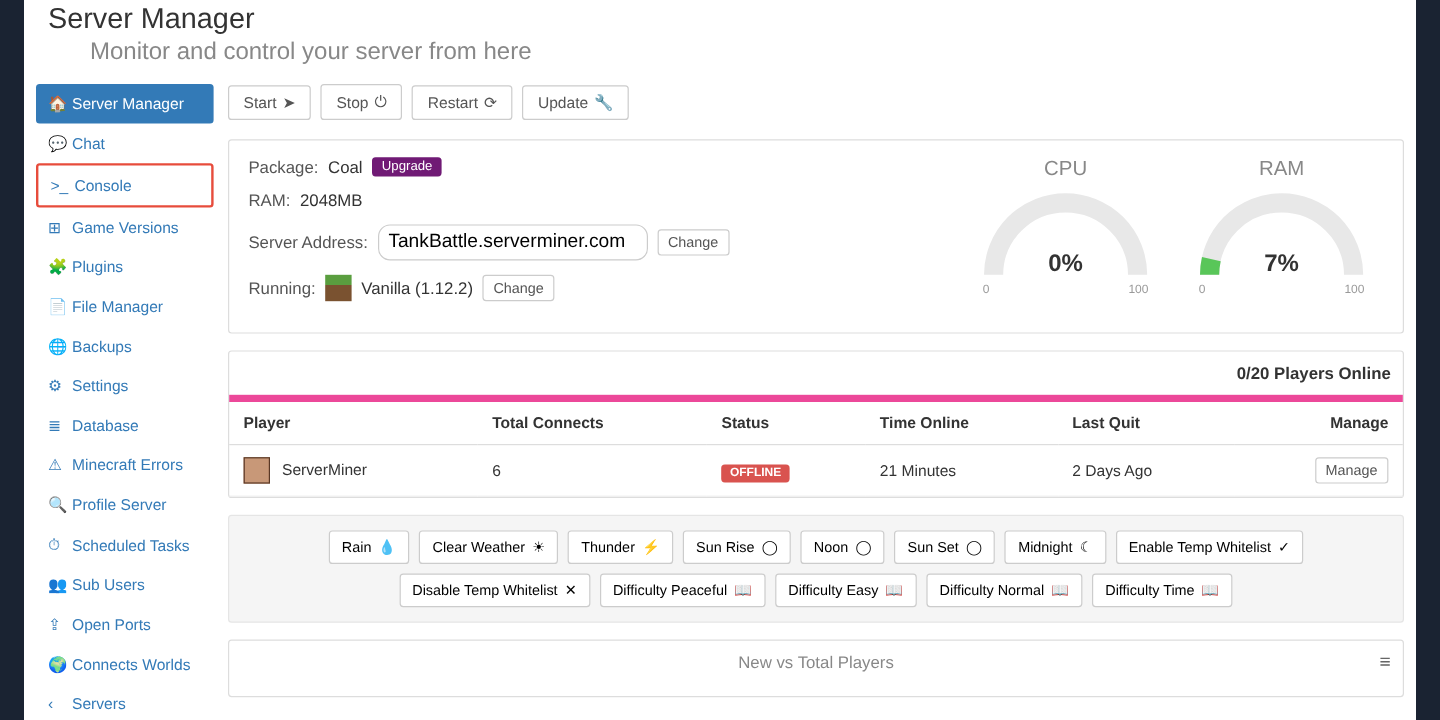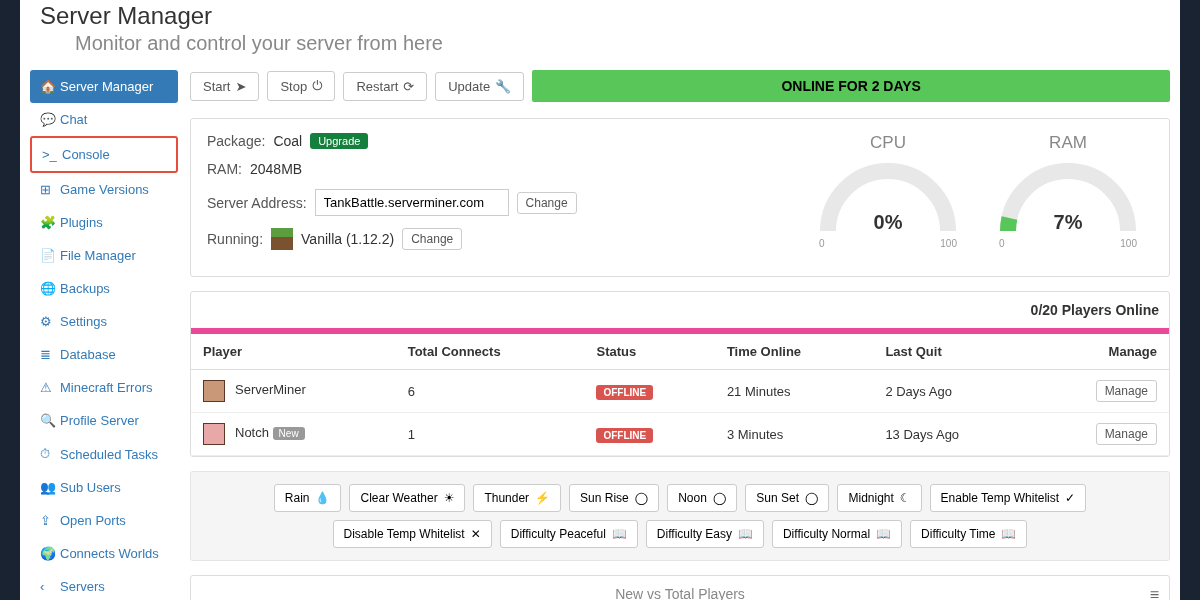--- a/index.html
+++ b/index.html
@@ -17,24 +17,24 @@
 .main { flex: 1; }
 .toolbar { display: flex; gap: 8px; align-items: center; margin-bottom: 16px; }
 .btn { background: #fff; border: 1px solid #ccc; border-radius: 3px; padding: 6px 12px; font-size: 13px; cursor: pointer; color: #555; display: inline-flex; align-items: center; gap: 5px; }
 .status-bar { flex: 1; background: #59c659; color: #000; font-weight: bold; text-align: center; padding: 8px; border-radius: 2px; font-size: 14px; }
 .panel { background: #fff; border: 1px solid #ddd; border-radius: 3px; margin-bottom: 14px; }
 .info-panel { display: flex; padding: 14px 16px; }
 .info-left { flex: 1; }
 .info-row { margin-bottom: 12px; font-size: 14px; display: flex; align-items: center; gap: 8px; }
 .info-row .label { color: #555; }
 .info-row .value { color: #333; }
-.badge-blue { background: #15803d; color: #fff; padding: 2px 8px; border-radius: 3px; font-size: 11px; cursor: pointer; }
+.badge-blue { background: #701a75; color: #fff; padding: 2px 8px; border-radius: 3px; font-size: 11px; cursor: pointer; }
 .badge-new { background: #999; color: #fff; padding: 1px 6px; border-radius: 3px; font-size: 10px; }
 .badge-offline { background: #d9534f; color: #fff; padding: 2px 7px; border-radius: 3px; font-size: 10px; font-weight: bold; }
-.input-inline { border: 1px solid #ccc; border-radius: 0; padding: 5px 8px; font-size: 13px; min-width: 155px; }
+.input-inline { border: 1px solid #ccc; border-radius: 10px; padding: 5px 8px; font-size: 16px; min-width: 155px; }
 .btn-sm { border: 1px solid #ccc; background: #fff; border-radius: 3px; padding: 3px 8px; font-size: 12px; cursor: pointer; color: #555; }
 .gauges { display: flex; gap: 30px; padding-right: 10px; }
 .gauge { text-align: center; width: 150px; }
 .gauge-title { color: #888; font-size: 17px; margin-bottom: 8px; }
 .gauge-arc { position: relative; width: 140px; height: 75px; margin: 0 auto; }
 .gauge-value { position: absolute; bottom: 2px; left: 0; right: 0; font-size: 20px; font-weight: bold; }
 .gauge-labels { display: flex; justify-content: space-between; font-size: 10px; color: #999; padding: 2px 6px 0; }
 .players-header { text-align: right; padding: 10px; font-weight: bold; border-bottom: 6px solid #ec4899; }
 .table { width: 100%; border-collapse: collapse; }
 .table th { text-align: left; padding: 10px 12px; border-bottom: 1px solid #ddd; font-size: 13px; }
@@ -136,21 +136,20 @@
             <span>⏻</span>
           </button>
         <button class="btn">
             <span>Restart</span> 
             <span>⟳</span>
           </button>
         <button class="btn">
             <span>Update</span> 
             <span>🔧</span>
           </button>
-        <div class="status-bar">ONLINE FOR 2 DAYS</div>
       </div>
 
       <div class="panel info-panel">
         <div class="info-left">
           <div class="info-row">
             <span class="label">Package:</span>
             <span class="value">Coal</span>
             <span class="badge-blue">Upgrade</span>
           </div>
           <div class="info-row">
@@ -215,28 +214,20 @@
             </thead>
           <tbody id="players-body">
               <tr>
                 <td><span class="avatar"></span><span>ServerMiner</span></td>
                 <td>6</td>
                 <td><span class="badge-offline">OFFLINE</span></td>
                 <td>21 Minutes</td>
                 <td>2 Days Ago</td>
                 <td><button class="btn-sm">Manage</button></td>
               </tr>
-              <tr>
-                <td><span class="avatar pink"></span><span>Notch</span> <span class="badge-new">New</span></td>
-                <td>1</td>
-                <td><span class="badge-offline">OFFLINE</span></td>
-                <td>3 Minutes</td>
-                <td>13 Days Ago</td>
-                <td><button class="btn-sm">Manage</button></td>
-              </tr>
             </tbody>
         </table>
       </div>
 
       <div class="quick-actions" id="qa">
           <button class="qa-btn">
             <span>Rain</span> 
             <span>💧</span>
           </button>
           <button class="qa-btn">

